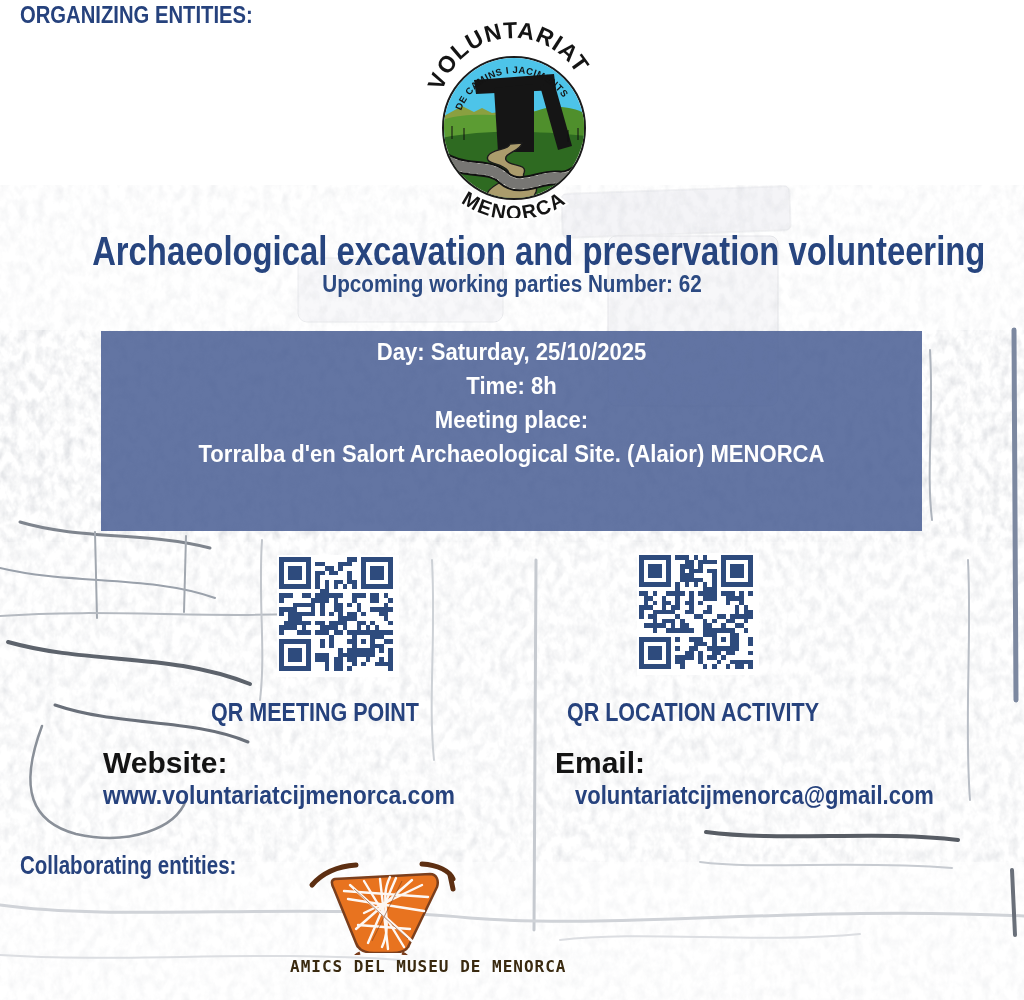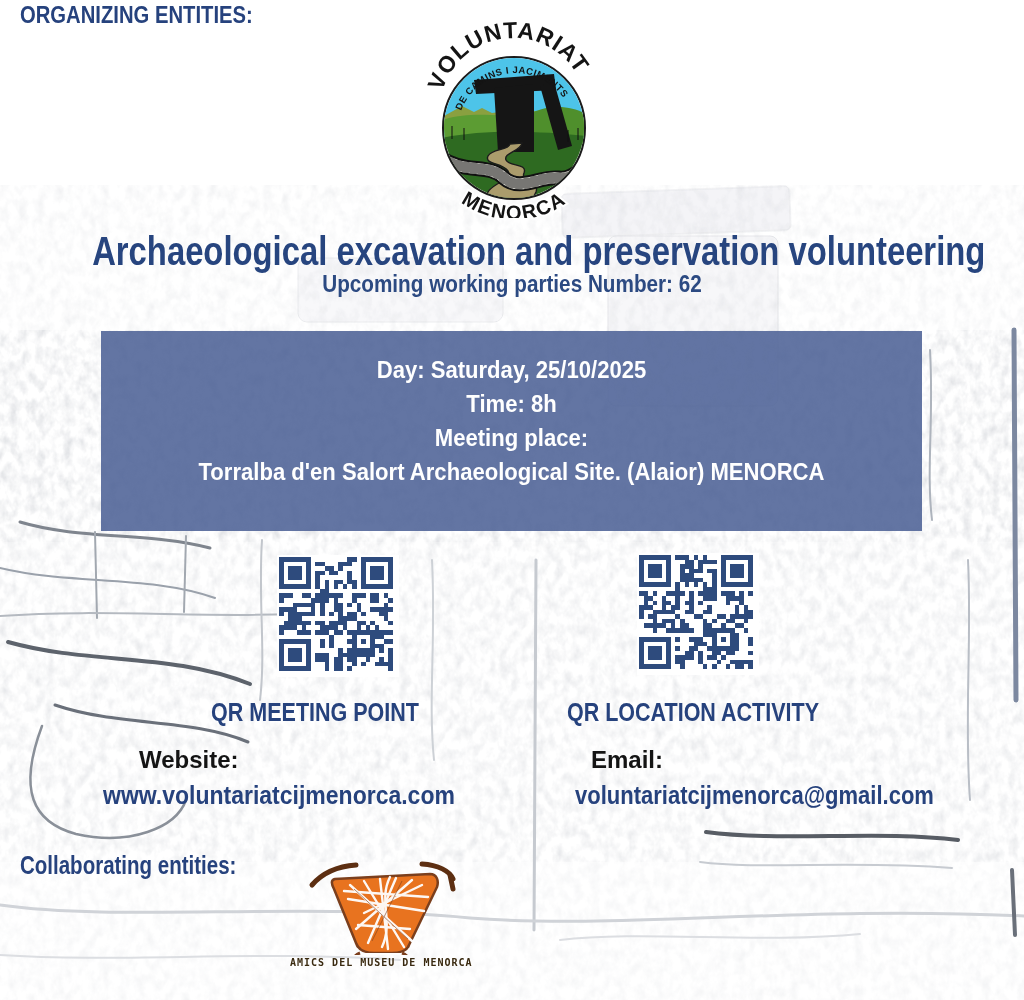--- a/index.html
+++ b/index.html
@@ -22,43 +22,43 @@
     transform:scaleX(.82);}
 
   #main-logo{left:422px;top:18px;width:190px;height:200px;}
 
   #poster-title{left:0;top:229px;width:1024px;text-align:center;
     font-size:40px;font-weight:bold;color:#27457f;transform:scaleX(.82);}
   #poster-subtitle{left:0;top:271px;width:1024px;text-align:center;
     font-size:23px;font-weight:bold;color:#2c4a82;transform:scaleX(.9);}
 
   #event-box{left:101px;top:331px;width:821px;height:200px;
-    background:rgba(77,98,150,0.88);padding-top:22px;box-sizing:border-box;}
+    background:rgba(77,98,150,0.88);padding-top:4px;box-sizing:border-box;}
   .ev-line{color:#ffffff;font-weight:bold;font-size:24px;line-height:34px;
     text-align:center;transform:scaleX(.92);transform-origin:center;}
 
   .qr-box{width:118px;height:118px;background:#ffffff;padding:2px;}
   #qr-left{left:277px;top:555px;}
   #qr-right{left:637px;top:553px;}
   .qr-label{font-size:25px;font-weight:bold;color:#26427d;text-align:center;
     transform:scaleX(.86);transform-origin:center;white-space:nowrap;}
   #qr-left-label{left:165px;top:698px;width:300px;}
   #qr-right-label{left:543px;top:698px;width:300px;}
 
-  .contact-label{font-size:24px;font-weight:bold;color:#141414;margin-left:36px;}
+  .contact-label{font-size:30px;font-weight:bold;color:#141414;}
   .contact-value{font-size:25px;font-weight:bold;color:#26427d;white-space:nowrap;
     transform-origin:left center;}
   #website-label{left:103px;top:746px;}
   #website-value{left:103px;top:781px;transform:scaleX(.92);}
   #email-label{left:555px;top:746px;}
   #email-value{left:575px;top:781px;transform:scaleX(.88);}
 
   #amics-logo{left:290px;top:855px;width:180px;height:130px;text-align:center;}
   #amics-caption{margin-top:-2px;font-family:"DejaVu Sans Mono", monospace;
-    font-weight:bold;font-size:10px;letter-spacing:1px;color:#3a2a10;white-space:nowrap;}
+    font-weight:bold;font-size:16px;letter-spacing:1px;color:#3a2a10;white-space:nowrap;}
 </style>
 </head>
 <body>
 
 <svg id="bg-sketch" width="1024" height="1000" viewBox="0 0 1024 1000">
   <defs>
     <filter id="sk" x="0%" y="0%" width="100%" height="100%">
       <feTurbulence type="fractalNoise" baseFrequency="0.11 0.08" numOctaves="3" seed="11" result="n"></feTurbulence>
       <feColorMatrix in="n" type="matrix" values="0 0 0 0 0.56  0 0 0 0 0.58  0 0 0 0 0.62  0.7 0.7 0.7 0 -0.9"></feColorMatrix>
     </filter>

